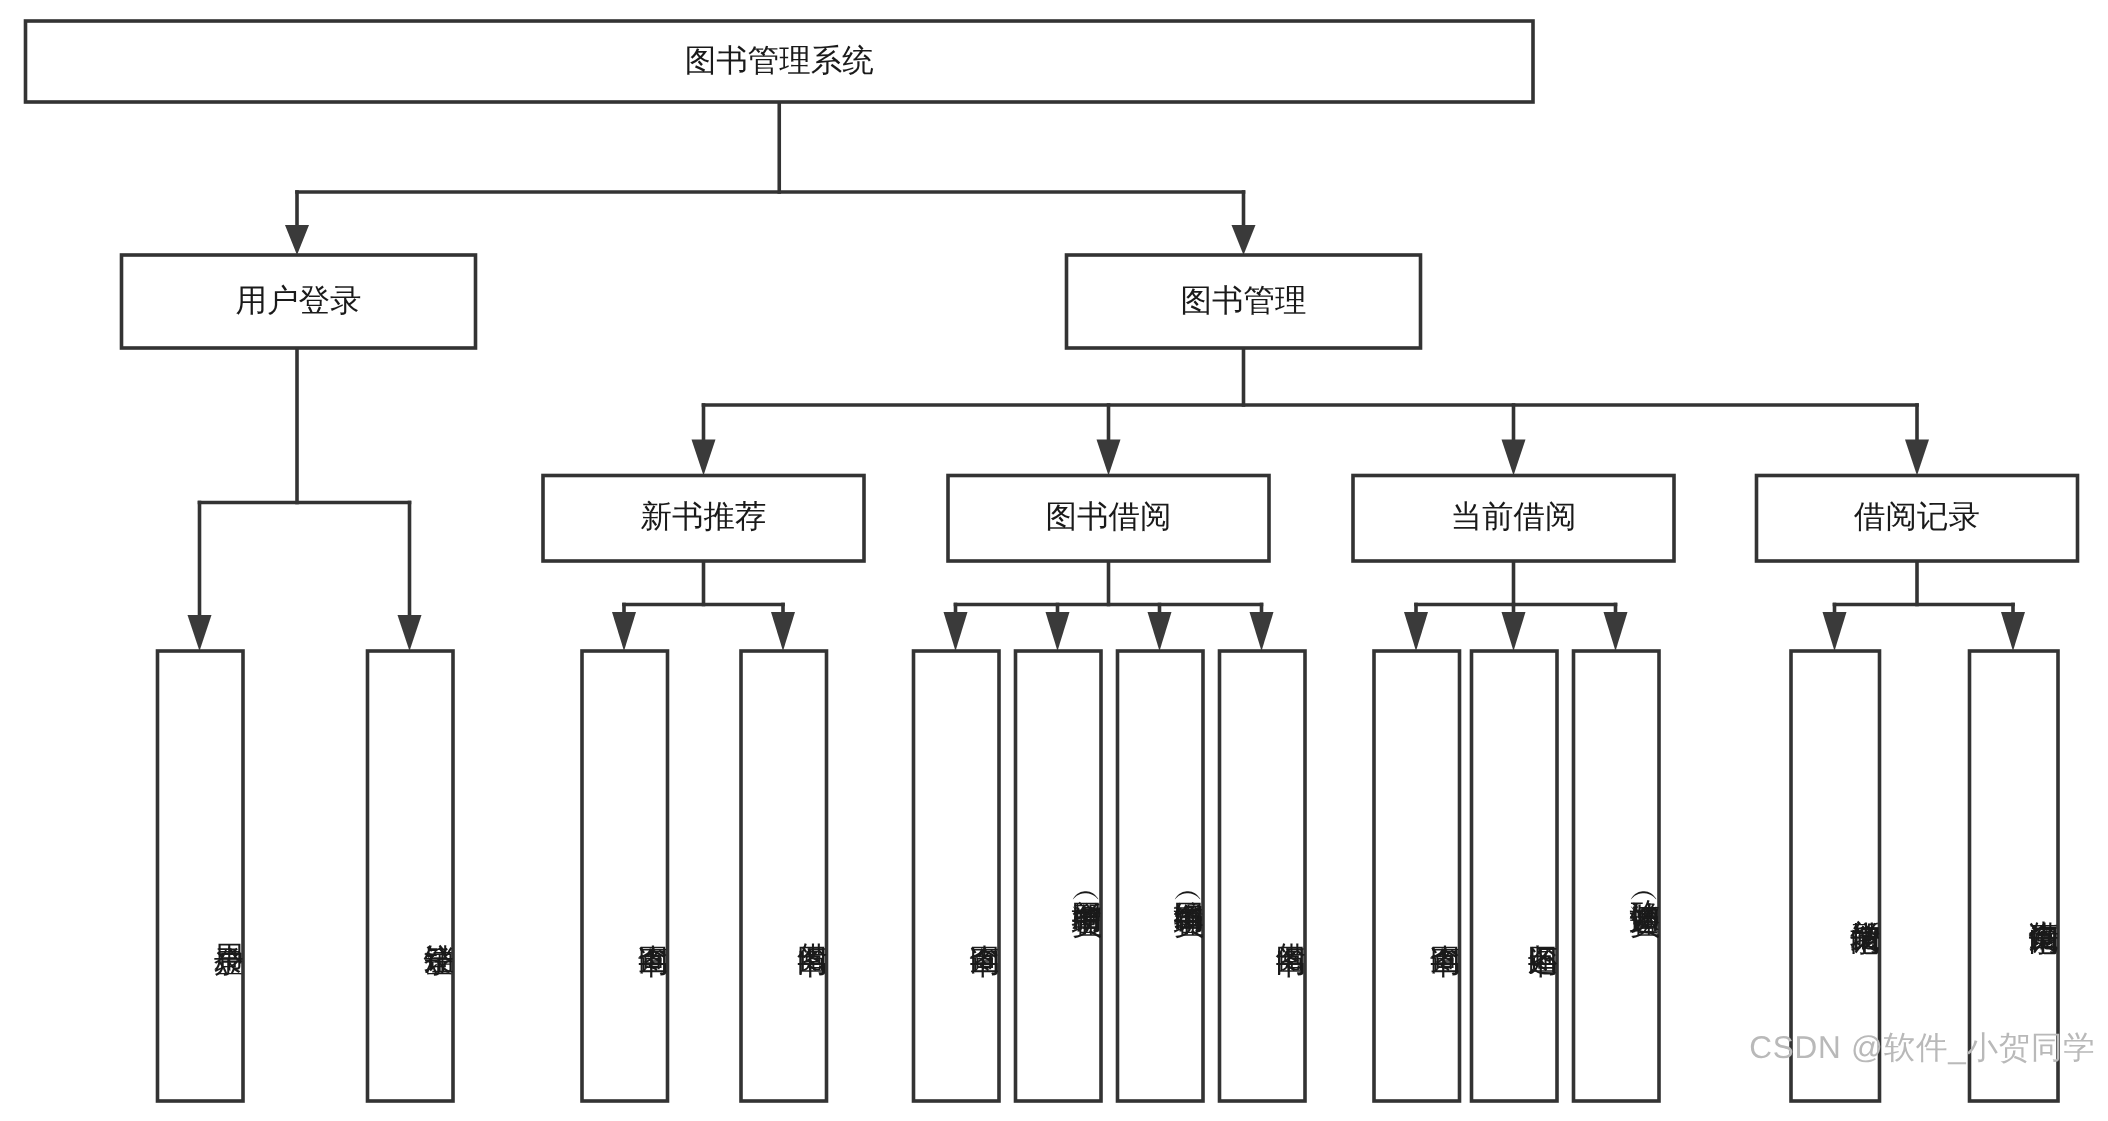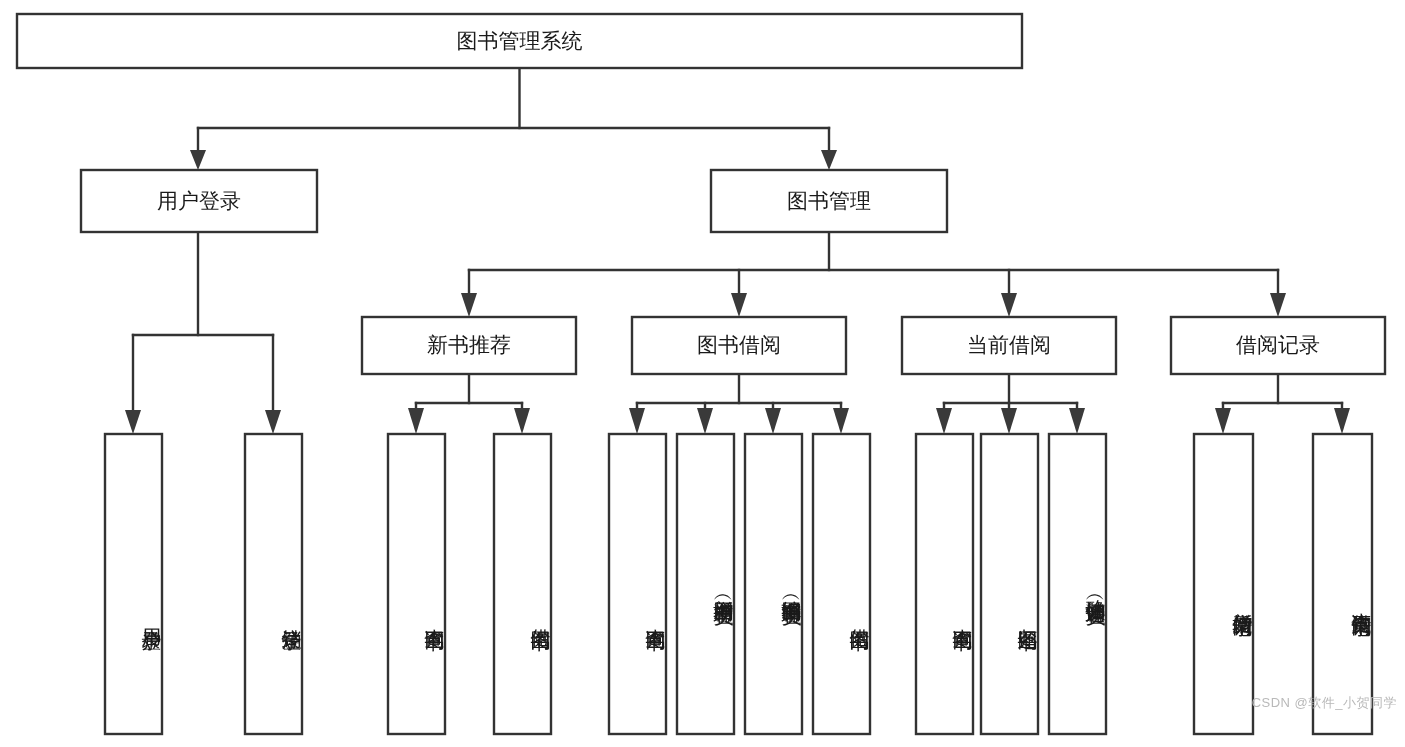--- a/index.html
+++ b/index.html
@@ -62,21 +62,21 @@
     display: flex;
     align-items: flex-start;
     justify-content: center;
     pointer-events: none;
   }
   .watermark {
     position: absolute;
     right: 8px;
     bottom: 4px;
     font-family: "Liberation Sans", sans-serif;
-    font-size: 13px;
+    font-size: 21px;
     color: #b9b9b9;
     letter-spacing: 0.5px;
     white-space: nowrap;
   }
 </style>
 </head>
 <body>
 
 <div id="diagram-root">
 

